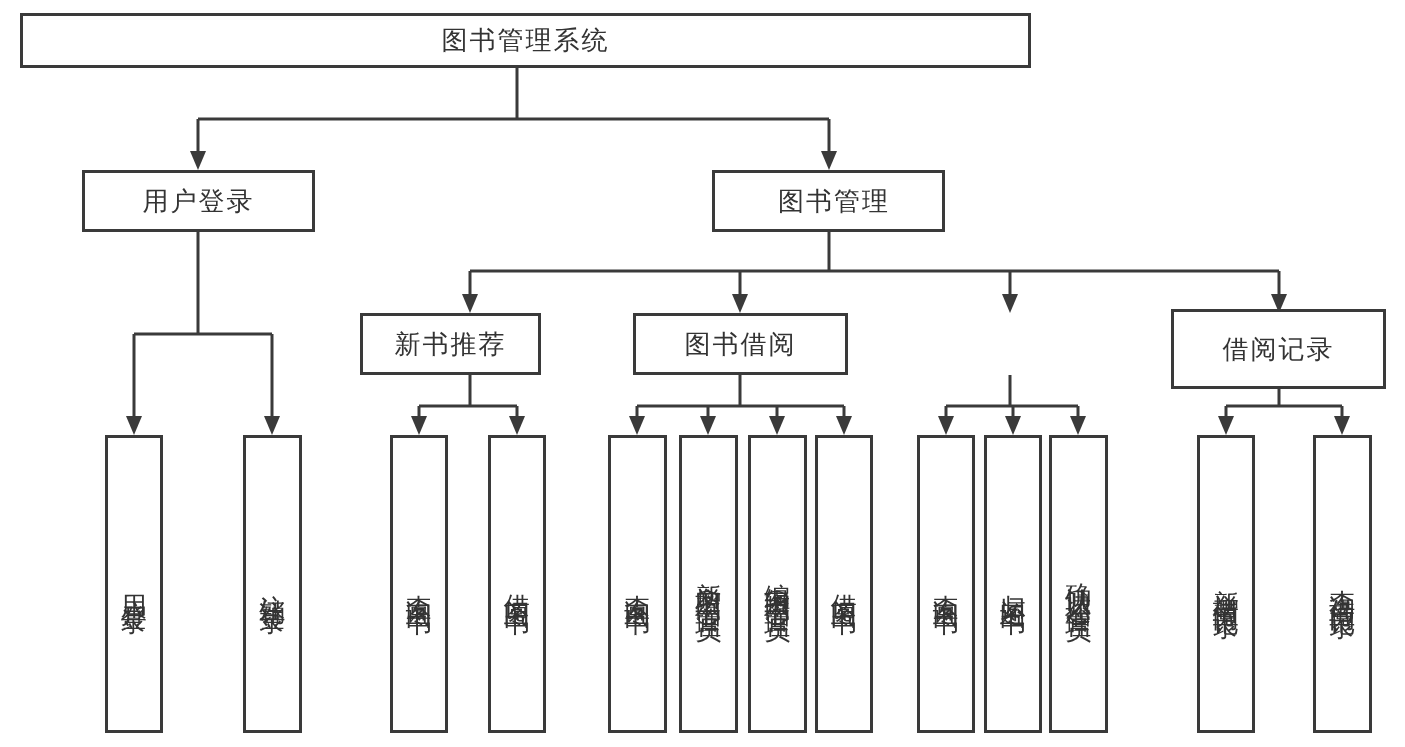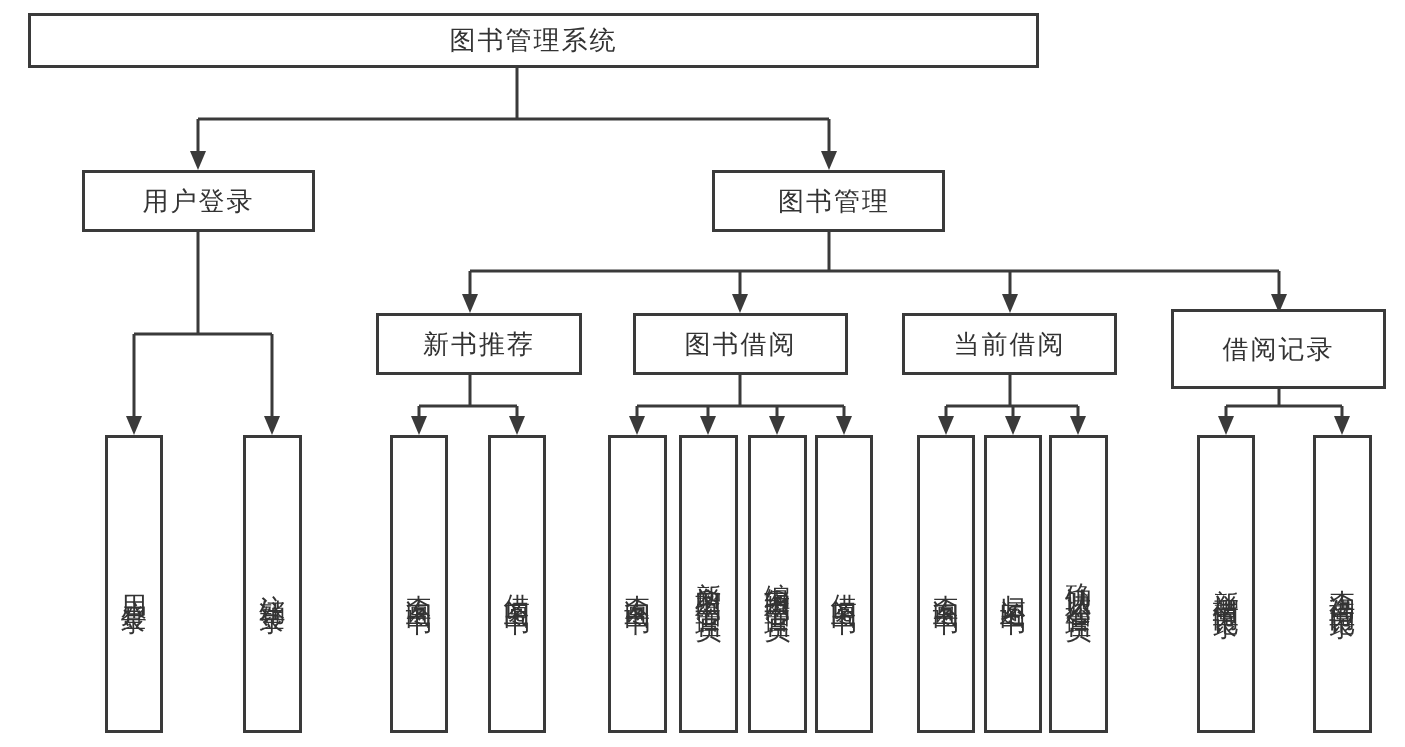--- a/index.html
+++ b/index.html
@@ -106,28 +106,27 @@
     <path class="arrow" d="M700 416 H716 L708 435 Z"></path>
     <path class="arrow" d="M769 416 H785 L777 435 Z"></path>
     <path class="arrow" d="M836 416 H852 L844 435 Z"></path>
     <path class="arrow" d="M938 416 H954 L946 435 Z"></path>
     <path class="arrow" d="M1005 416 H1021 L1013 435 Z"></path>
     <path class="arrow" d="M1070 416 H1086 L1078 435 Z"></path>
     <path class="arrow" d="M1218 416 H1234 L1226 435 Z"></path>
     <path class="arrow" d="M1334 416 H1350 L1342 435 Z"></path>
   </svg>
 
-  <div class="box hbox" style="left:28px; top:13px; width:1011px; height:55px;">图书管理系统</div>
+  <div class="box hbox" style="left:20px; top:13px; width:1011px; height:55px;">图书管理系统</div>
 
   <div class="box hbox" style="left:82px; top:170px; width:233px; height:62px;">用户登录</div>
   <div class="box hbox" style="left:712px; top:170px; width:233px; height:62px;padding-left:11px;">图书管理</div>
 
-  <div class="box hbox" style="left:376px; top:313px; width:206px; height:62px;">新书推荐</div>
+  <div class="box hbox" style="left:360px; top:313px; width:181px; height:62px;">新书推荐</div>
   <div class="box hbox" style="left:633px; top:313px; width:215px; height:62px;">图书借阅</div>
-  <div class="box hbox" style="left:902px; top:313px; width:215px; height:62px;">当前借阅</div>
   <div class="box hbox" style="left:1171px; top:309px; width:215px; height:80px;">借阅记录</div>
 
   <div class="box vbox" style="left:105px; top:435px; width:58px; height:298px;">
     <span>用户登录</span>
   </div>
   <div class="box vbox" style="left:243px; top:435px; width:59px; height:298px;">
     <span>注销登录</span>
   </div>
   <div class="box vbox" style="left:390px; top:435px; width:58px; height:298px;">
     <span>查询图书</span>

